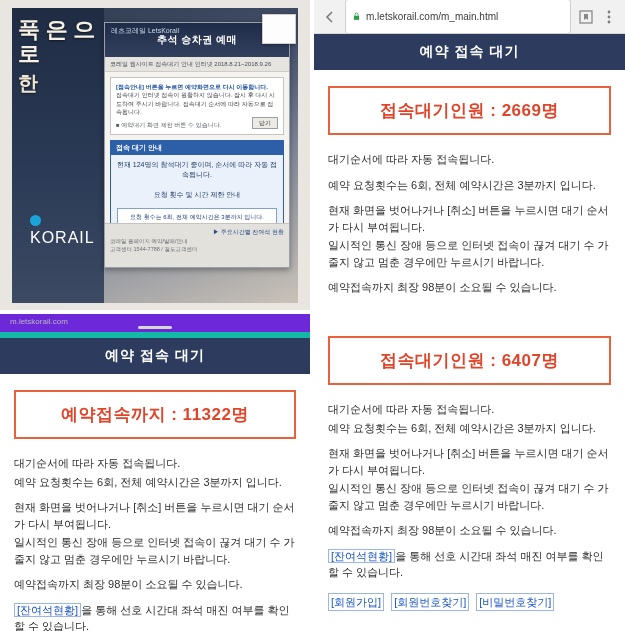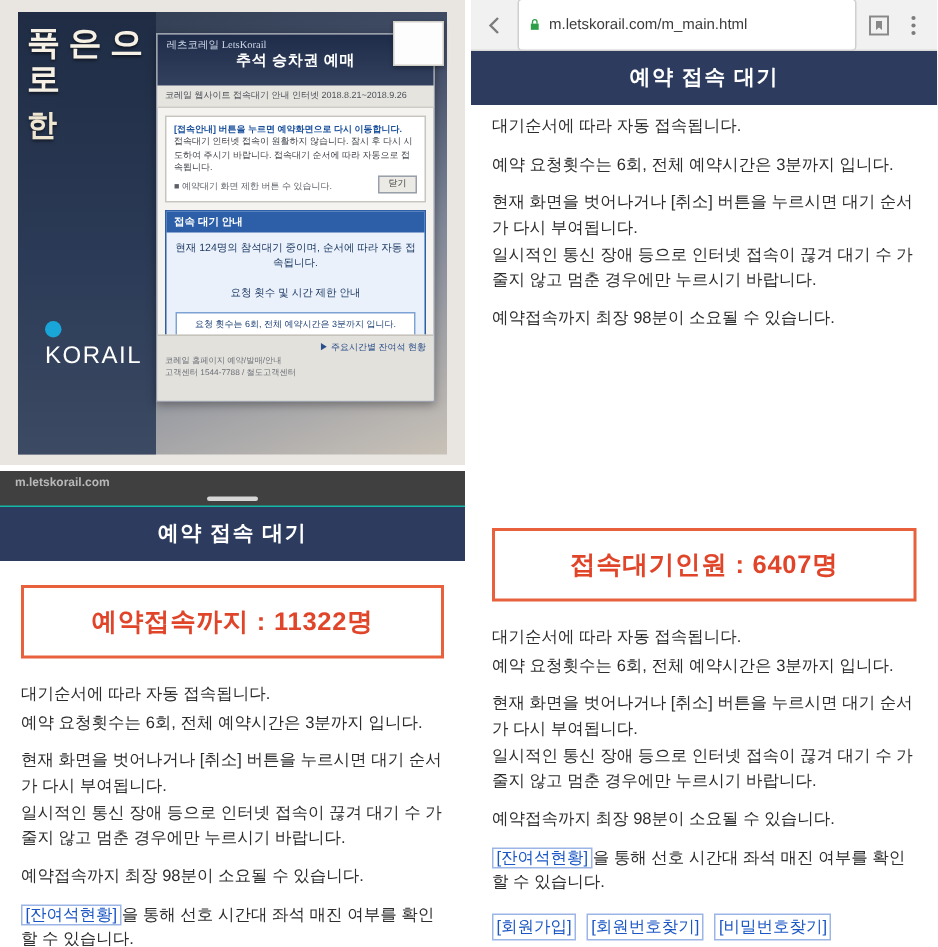--- a/index.html
+++ b/index.html
@@ -52,21 +52,20 @@
   
   .win {
     position: absolute; left: 104px; top: 22px; width: 186px; height: 246px;
     background: #f4f3f0; border: 1px solid #9aa0ab;
     box-shadow: 0 2px 6px rgba(0,0,0,.35);
   }
   .win-top {
     height: 34px; background: linear-gradient(180deg,#1e2c4a,#33415f);
     color:#fff; font-size: 9px; display:flex; align-items:center; justify-content:center;
     position: relative;
-    font-family: Liberation Serif, serif;
   }
   .win-top .brand {
     position:absolute; left:6px; top:4px; font-size:7px; color:#cfd8e8; line-height:1.1;
   }
   .win-top .ttl { font-size: 10px; font-weight: bold; letter-spacing: .5px; }
   .win-sub {
     font-size: 6px; color:#4b4f58; background:#e6e4df; padding:3px 5px; line-height:1.35;
     border-bottom:1px solid #cfccc6;
   }
   .notice {
@@ -134,22 +133,22 @@
   .kbody p { margin: 0 0 9px; }
   .kbody .tight { margin-bottom: 2px; }
   .lnk-box {
     color:#1a56c4; border:1px solid #9bb6e6; padding: 0 2px; text-decoration:none;
   }
   .linkrow { margin-top: 12px; display:flex; gap: 7px; flex-wrap:wrap; }
 
   
   #q-bl { left: 0; top: 314px; width: 310px; height: 317px; background:#fff; }
   .sliver {
-    height: 24px; background:#404040; border-bottom:1px solid #14b8a6;
-    font-size: 8px; color:#b9b9b9; padding: 3px 10px 0; position:relative;font-weight:bold;
+    height: 24px; background:#6d28d9; border-bottom:6px solid #14b8a6;
+    font-size: 8px; color:#b9b9b9; padding: 3px 10px 0; position:relative;
   }
   .sliver .handle {
     position:absolute; left:50%; transform:translateX(-50%); bottom:3px;
     width: 34px; height: 3px; border-radius:2px; background:#d6d6d6;
   }
 
   
   #q-br { left: 314px; top: 314px; width: 311px; height: 317px; background:#fff; }
 
   .divider-v { position:absolute; left: 311px; top:0; width: 3px; height: 631px; background:#fff; }
@@ -223,20 +222,21 @@
           <path d="M6 5 h4 v6 l-2-1.6 L6 11 Z" fill="#666"></path>
         </svg>
       <svg class="ic-btn" viewBox="0 0 16 16">
           <circle cx="8" cy="3" r="1.4" fill="#555"></circle>
           <circle cx="8" cy="8" r="1.4" fill="#555"></circle>
           <circle cx="8" cy="13" r="1.4" fill="#555"></circle>
         </svg>
     </div>
 
     <div class="bar-title">예약 접속 대기</div>
+    <div class="count-box">접속대기인원 : 2669명</div>
 
     <div class="kbody">
       <p>대기순서에 따라 자동 접속됩니다.</p>
       <p>예약 요청횟수는 6회, 전체 예약시간은 3분까지 입니다.</p>
       <p class="tight">현재 화면을 벗어나거나 [취소] 버튼을 누르시면 대기 순서가 다시 부여됩니다.</p>
       <p>일시적인 통신 장애 등으로 인터넷 접속이 끊겨 대기 수 가 줄지 않고 멈춘 경우에만 누르시기 바랍니다.</p>
       <p>예약접속까지 최장 98분이 소요될 수 있습니다.</p>
       <p></p>
     </div>
   </div>
@@ -254,21 +254,21 @@
       <p class="tight">대기순서에 따라 자동 접속됩니다.</p>
       <p>예약 요청횟수는 6회, 전체 예약시간은 3분까지 입니다.</p>
       <p class="tight">현재 화면을 벗어나거나 [취소] 버튼을 누르시면 대기 순서가 다시 부여됩니다.</p>
       <p>일시적인 통신 장애 등으로 인터넷 접속이 끊겨 대기 수 가 줄지 않고 멈춘 경우에만 누르시기 바랍니다.</p>
       <p>예약접속까지 최장 98분이 소요될 수 있습니다.</p>
       <p><span class="lnk-box">[잔여석현황]</span><span>을 통해 선호 시간대 좌석 매진 여부를 확인할 수 있습니다.</span></p>
     </div>
   </div>
 
   <div class="quad" id="q-br">
-    <div class="count-box" style="margin-top:38px;">접속대기인원 : 6407명</div>
+    <div class="count-box" style="margin-top:22px;">접속대기인원 : 6407명</div>
 
     <div class="kbody">
       <p class="tight">대기순서에 따라 자동 접속됩니다.</p>
       <p>예약 요청횟수는 6회, 전체 예약시간은 3분까지 입니다.</p>
       <p class="tight">현재 화면을 벗어나거나 [취소] 버튼을 누르시면 대기 순서가 다시 부여됩니다.</p>
       <p>일시적인 통신 장애 등으로 인터넷 접속이 끊겨 대기 수 가 줄지 않고 멈춘 경우에만 누르시기 바랍니다.</p>
       <p>예약접속까지 최장 98분이 소요될 수 있습니다.</p>
       <p><span class="lnk-box">[잔여석현황]</span><span>을 통해 선호 시간대 좌석 매진 여부를 확인할 수 있습니다.</span></p>
       <div class="linkrow">
         <span class="lnk-box">[회원가입]</span>

